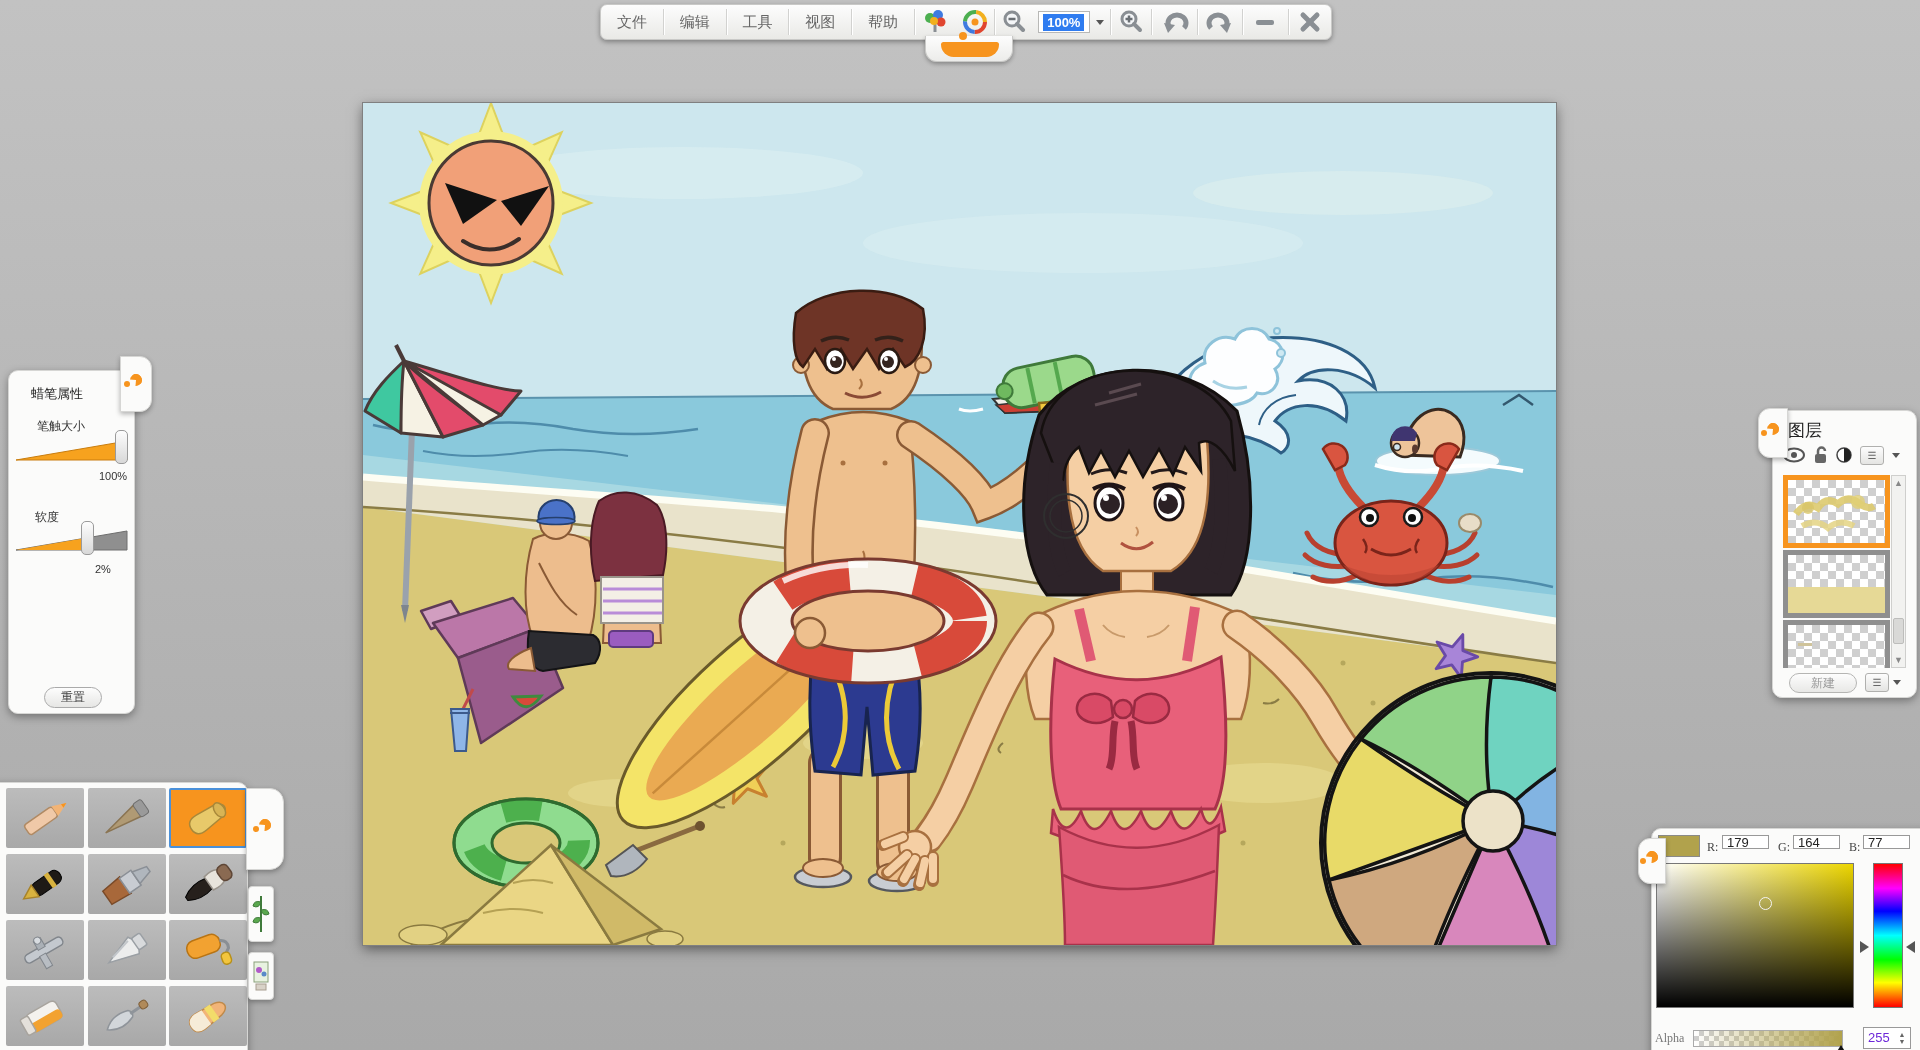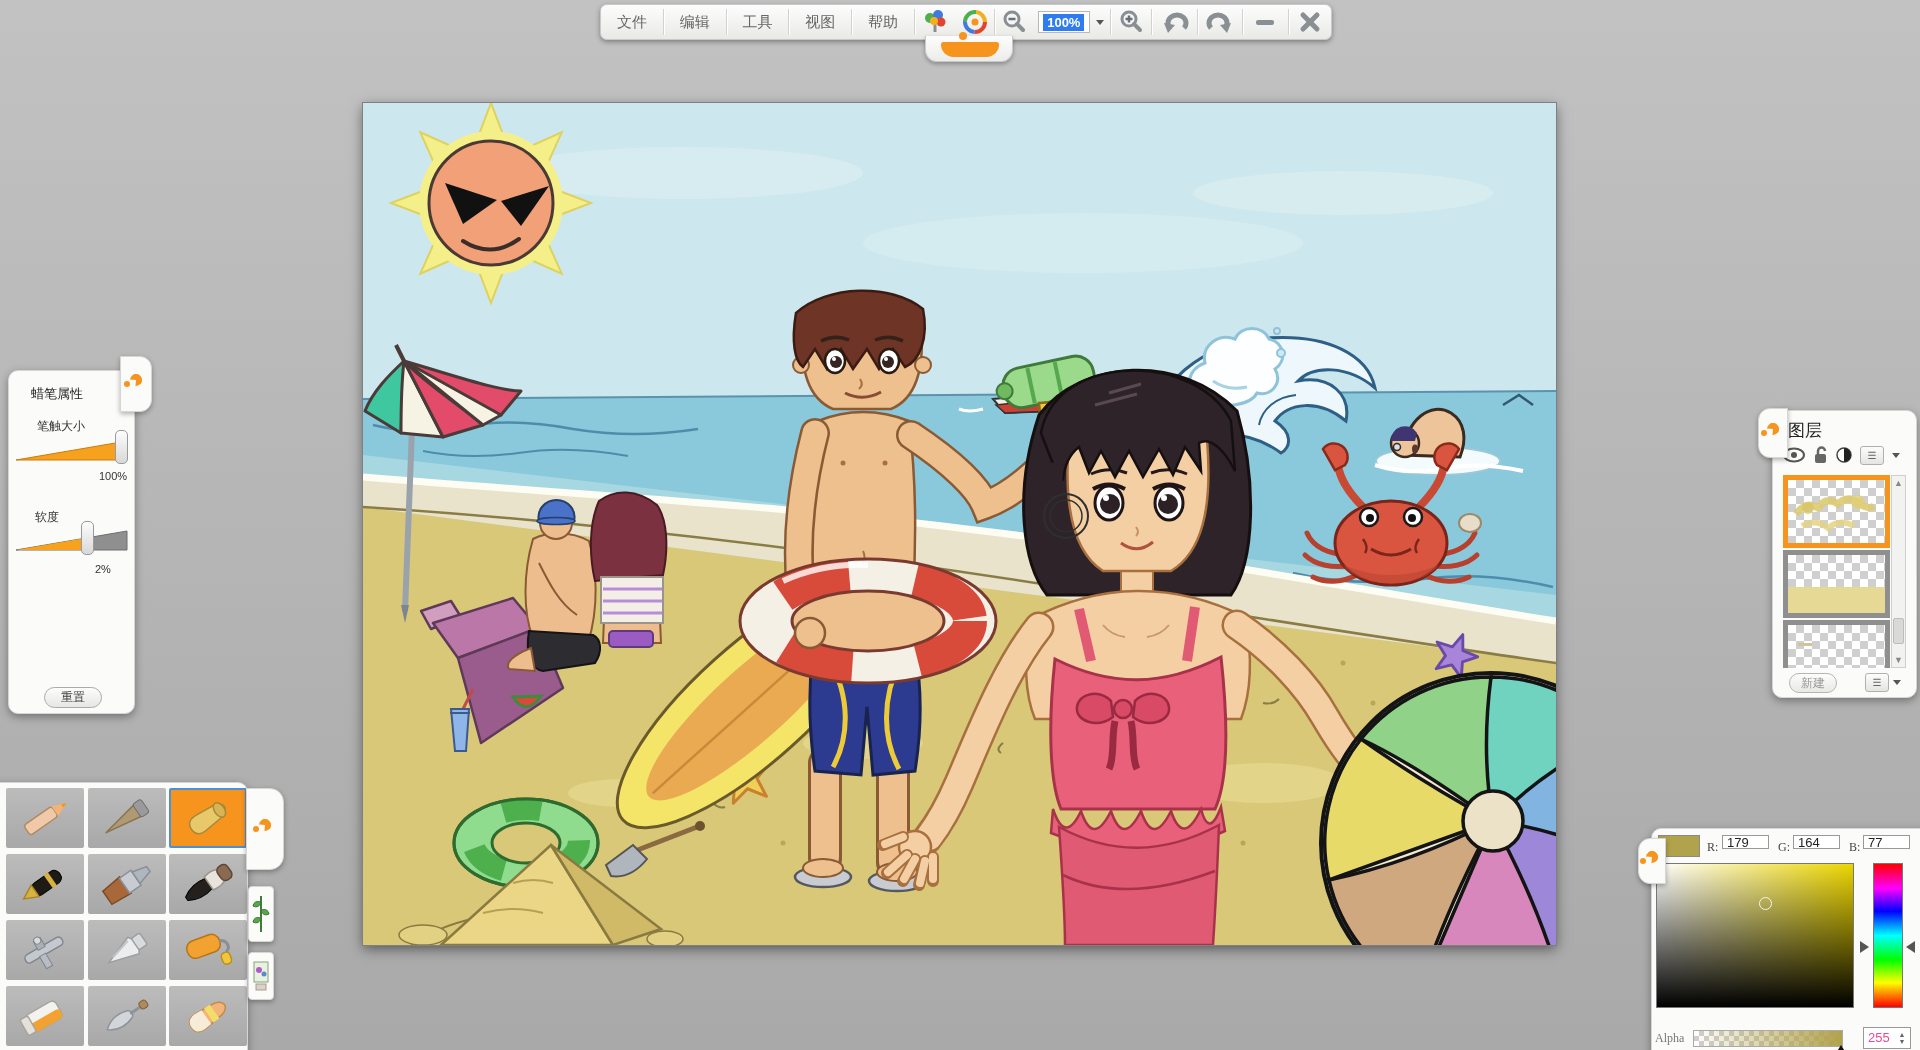--- a/index.html
+++ b/index.html
@@ -79,21 +79,21 @@
     background-size:16px 16px; background-position:0 0,8px 8px; background-color:#fff; }
   .lyr-item { position:absolute; left:0; width:107px; }
   .lyr-frame-sel { border:5px solid #f7941e; }
   .lyr-frame { border:5px solid #8f8f8f; }
   .lyr-scroll { position:absolute; left:118px; top:64px; width:15px; height:193px;
     background:#f2f2f0; border:1px solid #cfcfcd; }
   .scroll-arrow { position:absolute; left:1px; width:11px; font-size:9px; color:#888;
     text-align:center; }
   .scroll-thumb { position:absolute; left:1px; width:11px; height:26px;
     background:#d9d9d7; border:1px solid #bdbdbb; border-radius:2px; }
-  .new-btn { position:absolute; left:16px; top:262px; width:48px; height:20px;
+  .new-btn { position:absolute; left:16px; top:262px; width:68px; height:20px;
     background:linear-gradient(#fdfdfd,#e8e8e6); border:1px solid #b5b5b3;
     border-radius:10px; font-size:12px; color:#9a9a9a; text-align:center; line-height:18px; }
   .menu-btn { width:24px; height:19px; background:linear-gradient(#fdfdfd,#e4e4e2);
     border:1px solid #b0b0ae; border-radius:3px; font-size:10px; color:#666;
     text-align:center; line-height:17px; }
 
   
   .color-panel { left:1651px; top:796px; width:277px; height:236px; border-radius:10px 0 0 10px; }
   .swatch { position:absolute; left:6px; top:6px; width:42px; height:22px;
     background:#b1a24c; border:1px solid #8a8a88; }
@@ -120,21 +120,21 @@
     font-family:"Liberation Serif", serif; }
   .alpha-slider { position:absolute; left:41px; top:201px; width:150px; height:17px;
     border:1px solid #aaa; }
   .alpha-grad { position:absolute; inset:0;
     background:linear-gradient(to right, rgba(177,162,76,0), rgba(177,162,76,1)); }
   .alpha-mark { position:absolute; right:-4px; bottom:-7px; width:0; height:0;
     border-left:5px solid transparent; border-right:5px solid transparent;
     border-bottom:8px solid #111; }
   .alpha-box { position:absolute; left:211px; top:198px; width:48px; height:22px;
     border:1px solid #999; background:#fff; }
-  .alpha-val { position:absolute; left:4px; top:2px; font-size:13px; color:#ec4899; }
+  .alpha-val { position:absolute; left:4px; top:2px; font-size:13px; color:#6d28d9; }
   .spin { position:absolute; right:2px; width:12px; font-size:7px; color:#666; line-height:9px;
     text-align:center; }
 
   
   .canvas-wrap { position:absolute; left:363px; top:103px; width:1193px; height:842px;
     background:#cde7ee; outline:1px solid #808080; box-shadow:0 4px 12px rgba(0,0,0,.5);
     overflow:hidden; }
   .canvas-wrap svg { display:block; }
 </style>
 </head>

